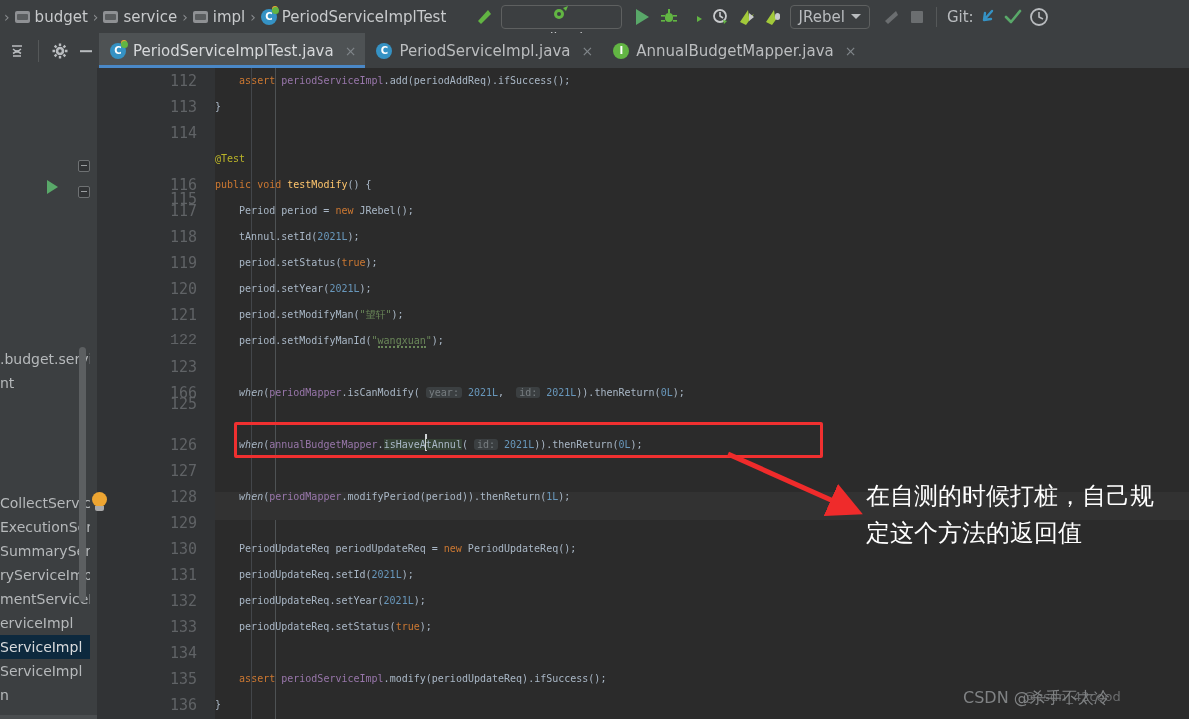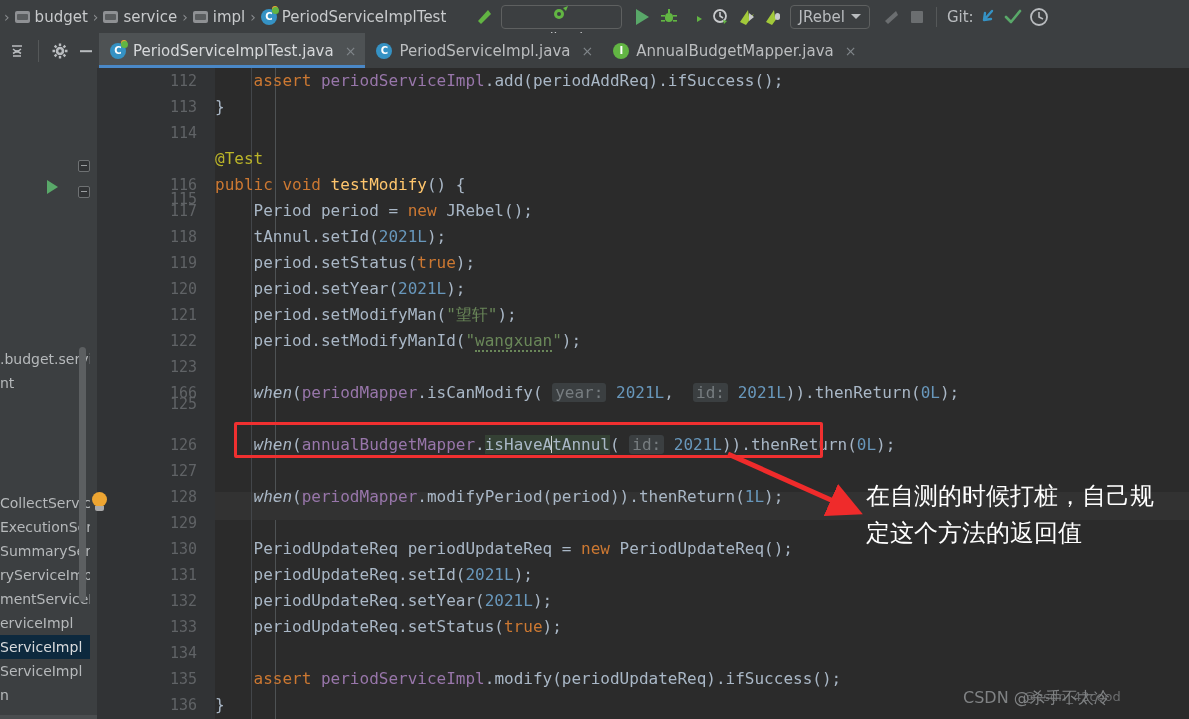--- a/index.html
+++ b/index.html
@@ -76,21 +76,21 @@
     position:absolute;left:97px;top:0;width:118px;height:651px;background:#313335;
   }
   .code-area{ position:absolute;left:215px;top:0;right:0;height:651px; }
 
   .row{ position:absolute;left:0;width:100%;height:26px; }
   .lnum{
     position:absolute;right:0;top:0;width:100%;text-align:right;
     color:#606366;font-size:15px;line-height:26px;padding-right:18px;
   }
   .code{
-    position:absolute;left:0;top:0;color:#a9b7c6;font-size:16px;line-height:26px;white-space:pre;
+    position:absolute;left:0;top:0;color:#a9b7c6;font-size:10px;line-height:26px;white-space:pre;
   }
   .fold-line{
     position:absolute;left:178px;top:0;width:1px;background:#4e5254;
   }
   .indent-line{
     position:absolute;top:0;width:1px;background:#43464a;
   }
 
   
   .k{ color:#cc7832; }            
@@ -363,21 +363,21 @@
       </div>
       <div class="row" style="top: 182px; left: 97px; width: 118px;">
         <span class="lnum">119</span>
       </div>
       <div class="row" style="top: 208px; left: 97px; width: 118px;">
         <span class="lnum">120</span>
       </div>
       <div class="row" style="top: 234px; left: 97px; width: 118px;">
         <span class="lnum">121</span>
       </div>
-      <div class="row" style="top: 260px; left: 97px; width: 118px;">
+      <div class="row" style="top: 260px; left: 97px; width: 118px; font-family: Liberation Mono, monospace;">
         <span class="lnum">122</span>
       </div>
       <div class="row" style="top: 286px; left: 97px; width: 118px;">
         <span class="lnum">123</span>
       </div>
       <div class="row" style="top: 312px; left: 97px; width: 118px;">
         <span class="lnum">166</span>
       </div>
       <div class="row" style="top: 323px; left: 97px; width: 118px;">
         <span class="lnum">125</span>

